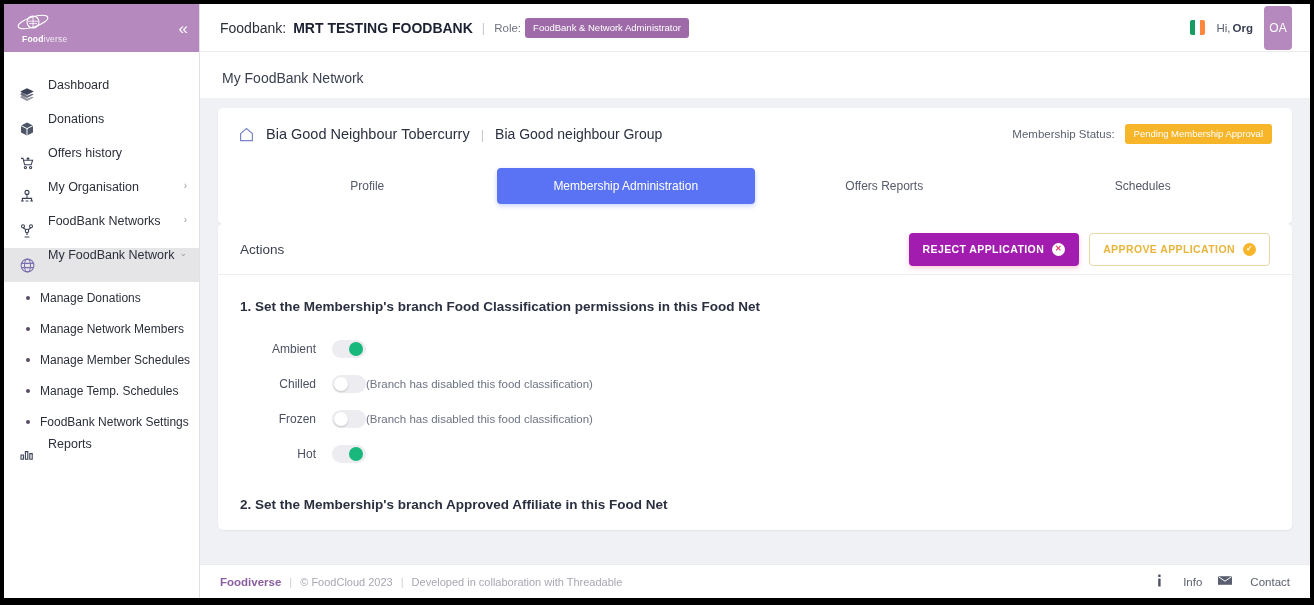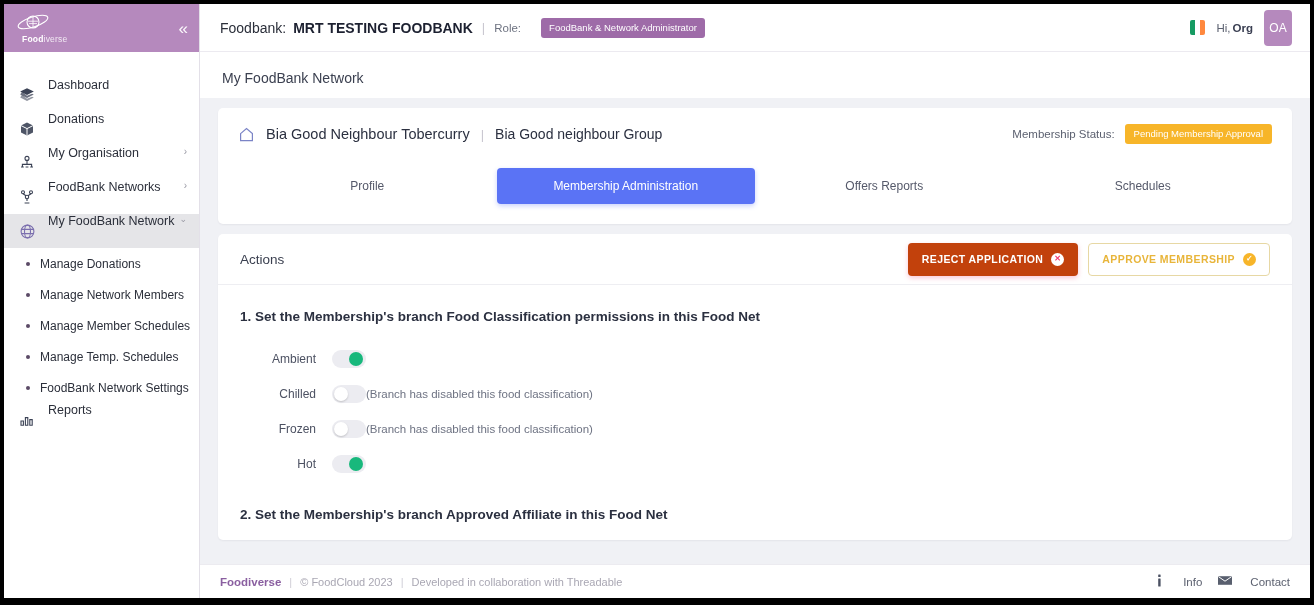--- a/index.html
+++ b/index.html
@@ -108,21 +108,21 @@
     background: #ffffff;
     border-bottom: 1px solid #eceaf0;
     display: flex;
     align-items: center;
     padding: 0 18px 0 20px;
   }
   .top-left { display: flex; align-items: center; gap: 0; }
   .fb-label { font-size: 14px; color: #2b2f3a; }
   .fb-name { font-size: 14px; font-weight: 700; color: #1c2030; margin-left: 7px; }
   .sep-pipe { color: #c9c7d0; margin: 0 9px; font-size: 13px; }
-  .role-label { font-size: 11.5px; color: #6d7280; margin-right: 20px; }
+  .role-label { font-size: 11.5px; color: #6d7280; margin-right: 4px; }
   .role-badge {
     background: #9e6ba8;
     color: #ffffff;
     font-size: 9.5px;
     padding: 4px 8px 5px;
     border-radius: 3px;
     white-space: nowrap;
   }
   .top-right {
     margin-left: auto;
@@ -131,21 +131,21 @@
     gap: 11px;
   }
   .flag { width: 15px; height: 15px; border-radius: 2px; display: flex; overflow: hidden; }
   .flag i { display: block; height: 100%; flex: 1 1 33.33%; }
   .flag .g { background: #169b62; }
   .flag .w { background: #ffffff; }
   .flag .o { background: #ff883e; }
   .hi-text { font-size: 11.5px; color: #5c6170; }
   .hi-text b { color: #3a3f52; font-weight: 700; margin-left: 2px; }
   .avatar {
-    width: 28px; height: 36px;
+    width: 28px; height: 44px;
     background: #b589bd;
     color: #ffffff;
     border-radius: 4px;
     display: flex; align-items: center; justify-content: center;
     font-size: 12px;
     cursor: pointer;
   }
 
   .page-title-row {
     padding: 18px 22px 12px 22px;
@@ -161,21 +161,21 @@
     position: relative;
   }
 
   .card {
     background: #ffffff;
     border-radius: 5px;
     box-shadow: 0 1px 2px rgba(30,30,50,.06);
   }
 
   
-  .org-card { padding: 0 20px; margin-bottom: 10px; }
+  .org-card { padding: 0 20px; }
   .org-head {
     height: 52px;
     display: flex;
     align-items: center;
   }
   .home-ico { margin-right: 11px; display: flex; align-items: center; }
   .org-name { font-size: 14.5px; color: #2b3040; }
   .org-sep { color: #c9c7d0; margin: 0 11px; font-size: 13px; }
   .org-group { font-size: 14px; color: #2b3040; }
   .ms-wrap { margin-left: auto; display: flex; align-items: center; gap: 10px; }
@@ -225,21 +225,21 @@
     gap: 8px;
     font-size: 10.5px;
     font-weight: 700;
     letter-spacing: .4px;
     border-radius: 4px;
     padding: 9px 13px;
     cursor: pointer;
     border: 1px solid transparent;
   }
   .btn-reject {
-    background: #c2410c;
+    background: #a21caf;
     color: #ffffff;
     box-shadow: 0 2px 5px rgba(242,57,110,.28);
   }
   .btn-approve {
     background: #ffffff;
     color: #e8b53a;
     border: 1px solid #e7d8a4;
   }
   .ico-circle {
     width: 13px; height: 13px; border-radius: 50%;
@@ -358,20 +358,31 @@
       <div class="nav-item">
         <span class="nav-ico">
           <svg width="16" height="16" viewBox="0 0 16 16" fill="none" stroke="#3b4255" stroke-width="1.2">
             <path d="M8 1.6 14 4.6v6.8L8 14.4 2 11.4V4.6z" fill="#3b4255" fill-opacity=".9" stroke="none"></path>
             <path d="M2 4.6 8 7.6l6-3M8 7.6v6.8" stroke="#ffffff" stroke-width="1"></path>
           </svg>
         </span>
         <span class="nav-label">Donations</span>
       </div>
 
+      <div class="nav-item">
+        <span class="nav-ico">
+          <svg width="16" height="16" viewBox="0 0 16 16" fill="none" stroke="#3b4255" stroke-width="1.1">
+            <path d="M2 3.4h2l1.6 6.4h6.6l1.4-4.6H5"></path>
+            <circle cx="6.4" cy="12.6" r="1.1"></circle>
+            <circle cx="11.6" cy="12.6" r="1.1"></circle>
+            <path d="M9 2.2v3M7.6 3.6h2.8"></path>
+          </svg>
+        </span>
+        <span class="nav-label">Offers history</span>
+      </div>
 
       <div class="nav-item">
         <span class="nav-ico">
           <svg width="16" height="16" viewBox="0 0 16 16" fill="none" stroke="#3b4255" stroke-width="1.1">
             <circle cx="8" cy="3.4" r="2"></circle>
             <path d="M8 5.6v3.2M3.4 12v-2.6h9.2V12"></path>
             <path d="M2 12h2.8M6.6 12h2.8M11.2 12H14"></path>
           </svg>
         </span>
         <span class="nav-label">My Organisation</span>
@@ -487,21 +498,21 @@
 
       <div class="card actions-card">
         <div class="actions-head">
           <span class="actions-title">Actions</span>
           <span class="actions-btns">
             <span class="btn btn-reject">
               <span>REJECT APPLICATION</span>
               <span class="ico-circle ico-x">✕</span>
             </span>
             <span class="btn btn-approve">
-              <span>APPROVE MEMBERSHIP</span>
+              <span>APPROVE APPLICATION</span>
               <span class="ico-circle ico-check">✓</span>
             </span>
           </span>
         </div>
 
         <div class="section-body">
           <div class="section-heading">1. Set the Membership's branch Food Classification permissions in this Food Net</div>
 
           <div class="toggle-row">
             <span class="toggle-label">Ambient</span>

